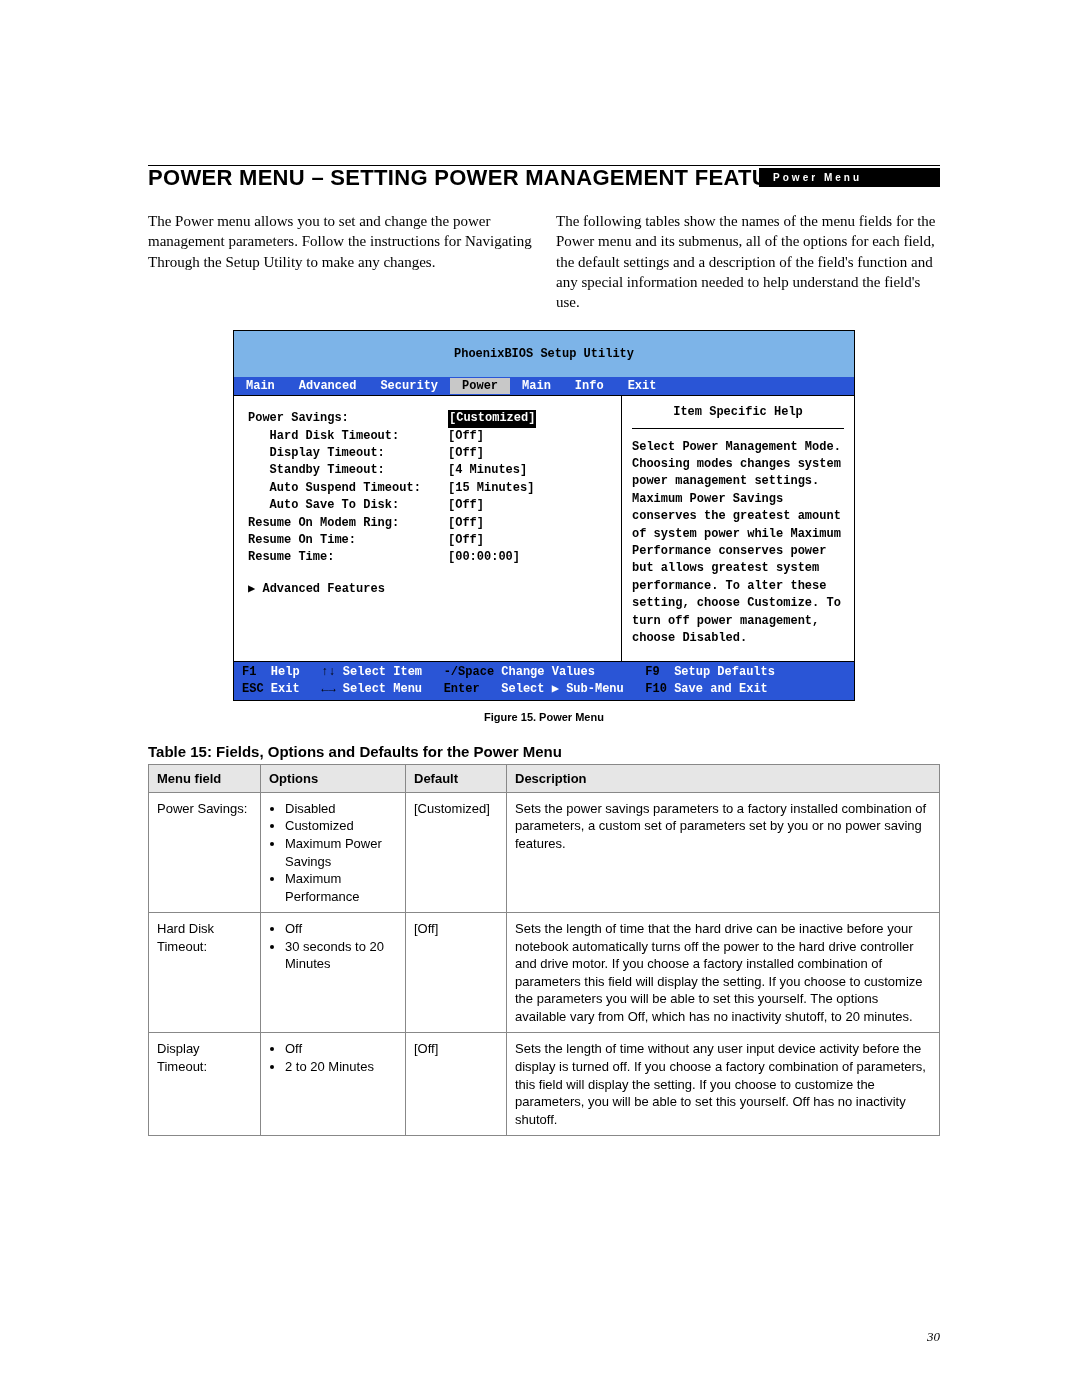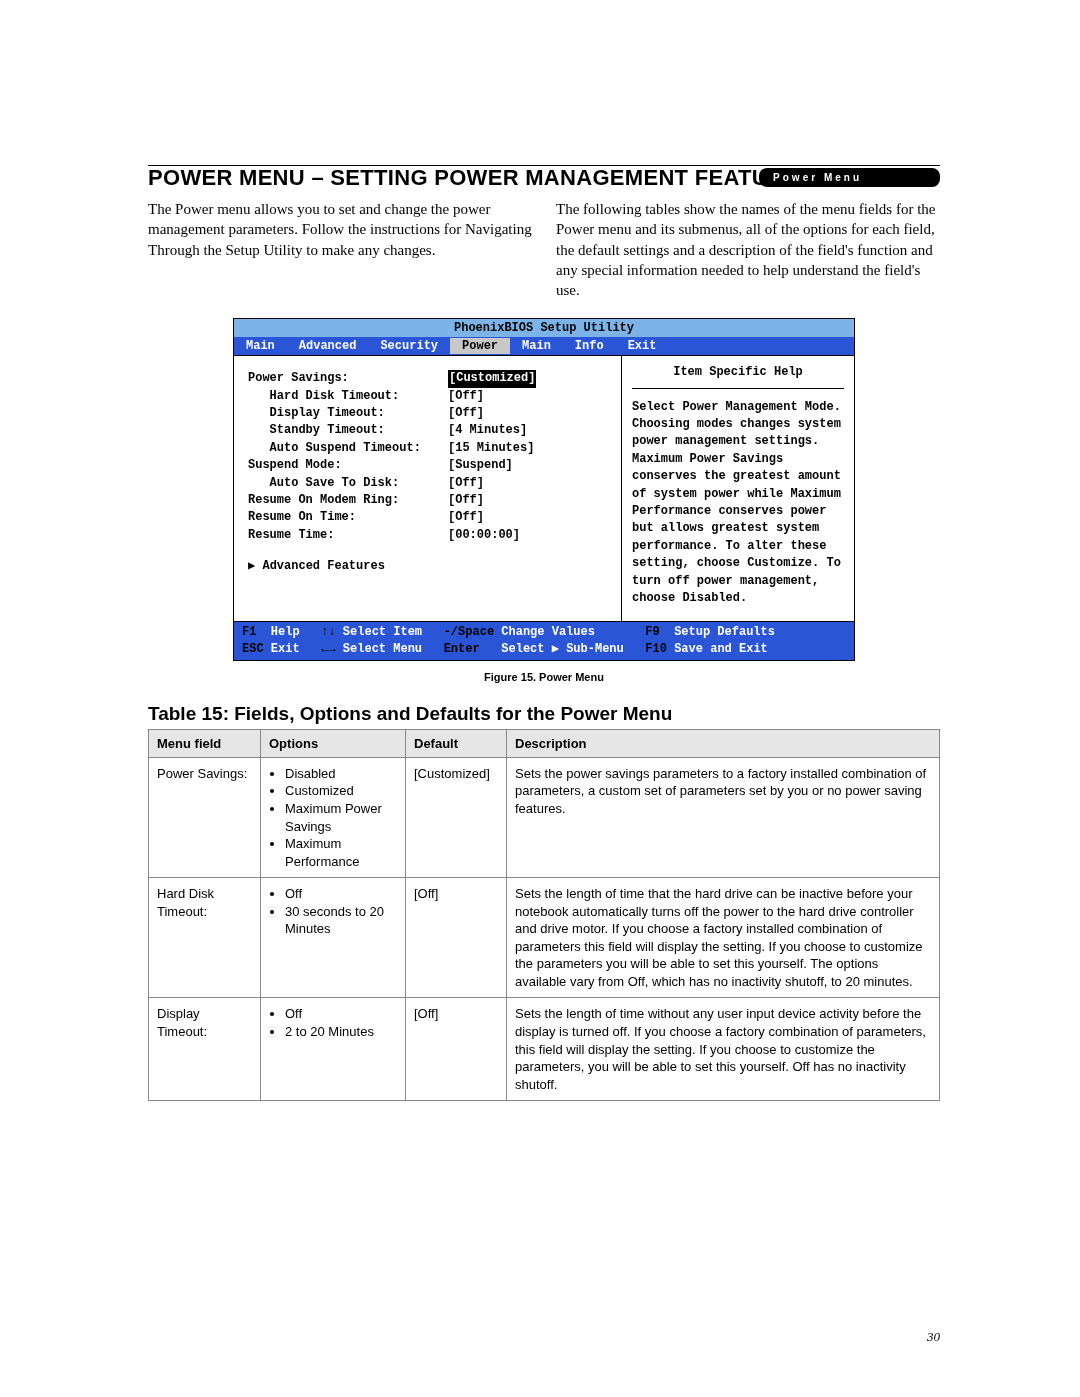--- a/index.html
+++ b/index.html
@@ -26,48 +26,47 @@
     position: absolute;
     top: 168px;
     right: 140px;
     background: #000;
     color: #fff;
     font-family: Arial, Helvetica, sans-serif;
     font-size: 10px;
     letter-spacing: 3px;
     padding: 4px 78px 4px 14px;
     font-weight: bold;
-    border-radius: 8px;
   }
   .title {
     font-family: Arial, Helvetica, sans-serif;
     font-weight: bold;
     font-size: 22px;
     letter-spacing: 0.3px;
   }
   .columns {
     display: flex;
     gap: 24px;
-    margin-top: 8px;
+    margin-top: 20px;
     font-size: 15px;
     line-height: 1.35;
   }
   .columns > div { flex: 1; }
   .bios {
     width: 620px;
     margin: 18px auto 0;
     border: 1px solid #000;
     font-family: 'Courier New', monospace;
     font-size: 12px;
     font-weight: bold;
   }
   .bios-title {
     background: #7db4e8;
     text-align: center;
-    padding: 2px 0;
+    padding: 16px 0;
   }
   .bios-tabs {
     background: #2a55d6;
     color: #fff;
     display: flex;
     padding: 1px 0;
     text-align: center;
   }
   .bios-tab { padding: 1px 12px; }
   .bios-tab.sel { background: #c8c8c8; color: #000; }
@@ -110,21 +109,21 @@
   .fig-cap {
     text-align: center;
     font-family: Arial, Helvetica, sans-serif;
     font-weight: bold;
     font-size: 11px;
     margin-top: 10px;
   }
   .tbl-cap {
     font-family: Arial, Helvetica, sans-serif;
     font-weight: bold;
-    font-size: 19px;
+    font-size: 15px;
     margin-top: 20px;
   }
   table.opts {
     width: 100%;
     border-collapse: collapse;
     margin-top: 4px;
     font-family: Arial, Helvetica, sans-serif;
     font-size: 13px;
     padding-left: 32px;
   }
@@ -199,24 +198,20 @@
             <span class="label">   Standby Timeout:</span>
             <span class="value">[4 Minutes]</span>
           </div>
           <div class="bios-row">
             <span class="label">   Auto Suspend Timeout:</span>
             <span class="value">[15 Minutes]</span>
           </div>
           <div class="bios-row">
             <span class="label"></span>
             <span class="value"></span>
-          </div>
-          <div class="bios-row">
-            <span class="label">Suspend Mode:</span>
-            <span class="value">[Suspend]</span>
           </div>
           <div class="bios-row">
             <span class="label">   Auto Save To Disk:</span>
             <span class="value">[Off]</span>
           </div>
           <div class="bios-row">
             <span class="label"></span>
             <span class="value"></span>
           </div>
           <div class="bios-row">

